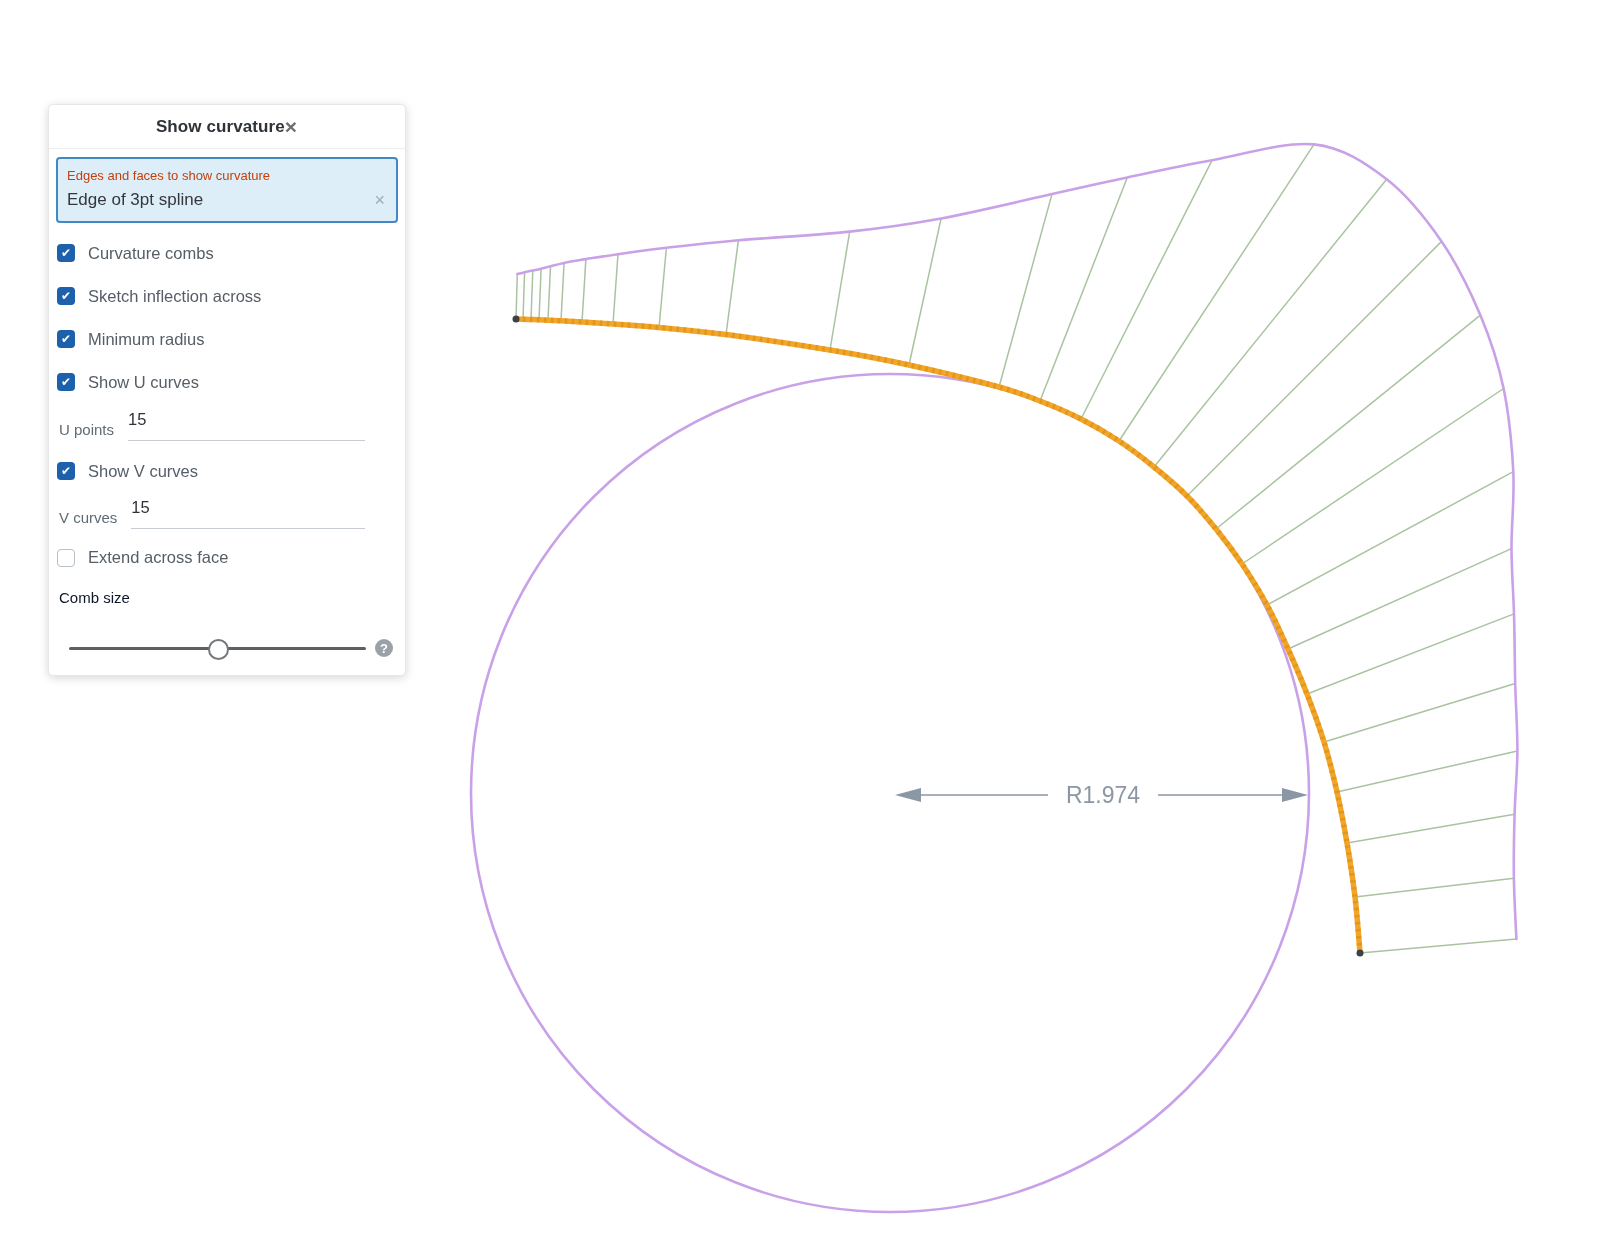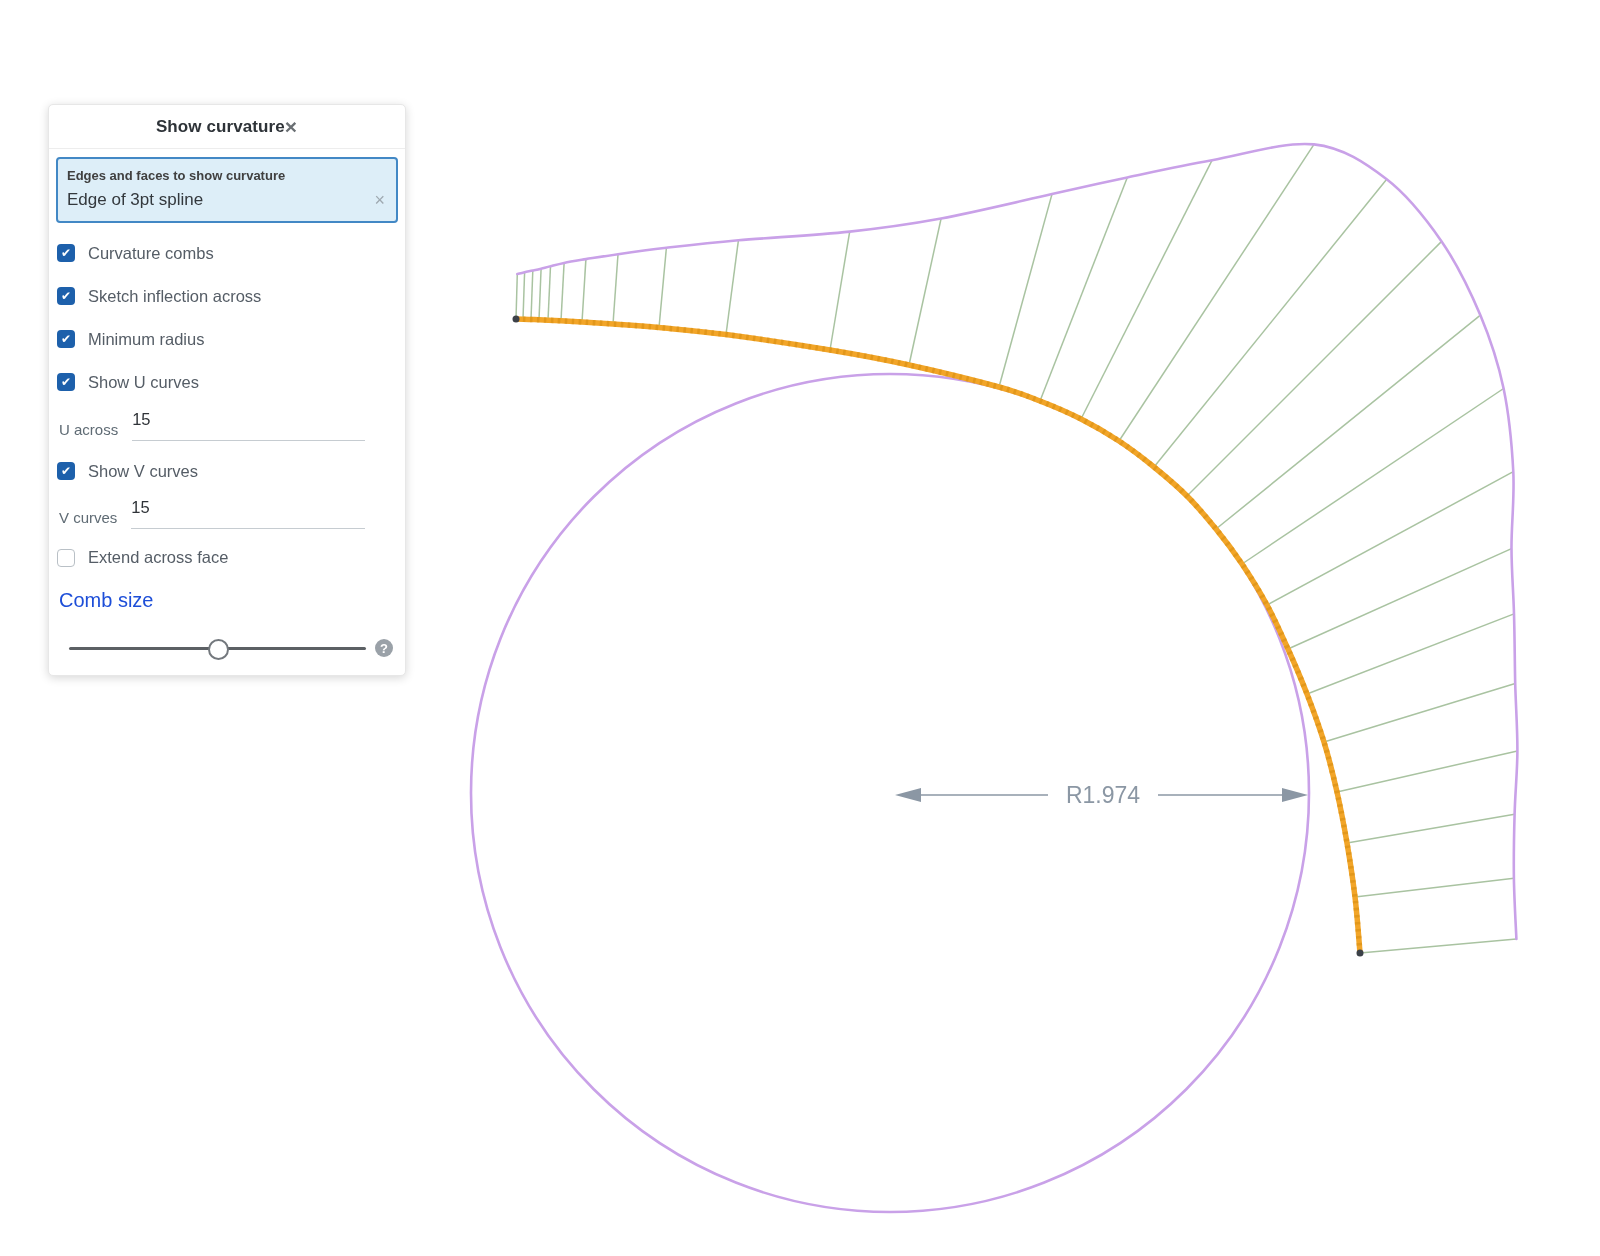--- a/index.html
+++ b/index.html
@@ -10,39 +10,39 @@
   
   .dialog{position:absolute;left:48px;top:104px;width:356px;background:#fff;
     border:1px solid #e7e7e7;border-radius:5px;box-shadow:0 2px 10px rgba(0,0,0,.16);
     padding-bottom:16px;z-index:5;}
   .dlg-header{display:flex;align-items:center;justify-content:center;height:43px;
     padding:0 14px 0 13px;border-bottom:1px solid #ededed;}
   .dlg-title{font-size:17px;font-weight:bold;color:#2e3338;letter-spacing:.1px;}
   .dlg-close{font-size:21px;color:#6a6f73;cursor:pointer;line-height:1;font-weight:bold;}
   .chip{margin:8px 7px 0 7px;border:2px solid #4288c5;background:#ddeef8;border-radius:4px;
     padding:9px 11px 11px 9px;position:relative;}
-  .chip-label{font-size:13px;color:#404040;margin-bottom:7px;font-weight:bold;}
+  .chip-label{font-size:13px;color:#c2410c;margin-bottom:7px;}
   .chip-value{font-size:17px;color:#33383d;}
   .chip-clear{position:absolute;right:11px;bottom:12px;color:#9fa9b1;font-size:18px;line-height:1;cursor:pointer;}
   .rows{margin-top:20px;}
   .cb-row{display:flex;align-items:center;padding-left:8px;height:20px;margin-bottom:23px;}
   .checkbox{width:18px;height:18px;border-radius:4px;background:#1d60ab;flex:0 0 18px;
     display:flex;align-items:center;justify-content:center;cursor:pointer;box-sizing:border-box;}
   .checkbox:not(.checked){background:#fff;border:1.5px solid #b9c0c6;}
   .checkbox.checked::after{content:"✔";color:#fff;font-size:12px;line-height:1;}
   .cb-label{margin-left:13px;font-size:16.5px;color:#555d66;}
   .num-row{display:flex;align-items:flex-end;padding:0 40px 0 10px;height:26px;}
   .num-row.u{margin-top:1px;}
   .num-row.v{margin-top:22px;margin-bottom:10px;}
   .num-label{font-size:15px;color:#5f6b74;padding-bottom:3px;white-space:nowrap;}
   .num-value{flex:1;border-bottom:1px solid #c6ccd1;font-size:16.5px;color:#2f3338;
     padding-bottom:11px;margin-left:14px;}
   .row-showv{margin-top:20px;margin-bottom:0;}
   .row-extend{margin-top:18px;margin-bottom:0;align-items:flex-end;}
-  .section-label{margin-top:22px;padding-left:10px;font-size:20px;color:#1d4ed8;height:20px;}
+  .section-label{margin-top:22px;padding-left:10px;font-size:15px;color:#0f172a;height:20px;}
   .slider-row{margin-top:28px;display:flex;align-items:center;padding:0 12px 0 20px;height:22px;}
   .slider{position:relative;width:297px;height:22px;flex:0 0 297px;cursor:pointer;}
   .slider-track{position:absolute;left:0;right:0;top:10px;height:2.5px;background:#5c6064;border-radius:2px;}
   .slider-handle{position:absolute;top:2px;width:17px;height:17px;background:#fff;
     border:2.5px solid #737albl;border:2.5px solid #73787d;border-radius:50%;box-sizing:content-box;cursor:grab;}
   .help{margin-left:auto;width:18px;height:18px;border-radius:50%;background:#9aa1a8;color:#fff;
     display:flex;align-items:center;justify-content:center;font-size:13px;font-weight:bold;cursor:pointer;}
 </style>
 </head>
 <body>
@@ -121,21 +121,21 @@
       <div class="cb-row">
         <span class="checkbox checked"></span>
         <span class="cb-label">Minimum radius</span>
       </div>
       <div class="cb-row">
         <span class="checkbox checked"></span>
         <span class="cb-label">Show U curves</span>
       </div>
 
       <div class="num-row u">
-        <span class="num-label">U across</span>
+        <span class="num-label">U points</span>
         <span class="num-value">15</span>
       </div>
 
       <div class="cb-row row-showv">
         <span class="checkbox checked"></span>
         <span class="cb-label">Show V curves</span>
       </div>
 
       <div class="num-row v">
         <span class="num-label">V curves</span>

